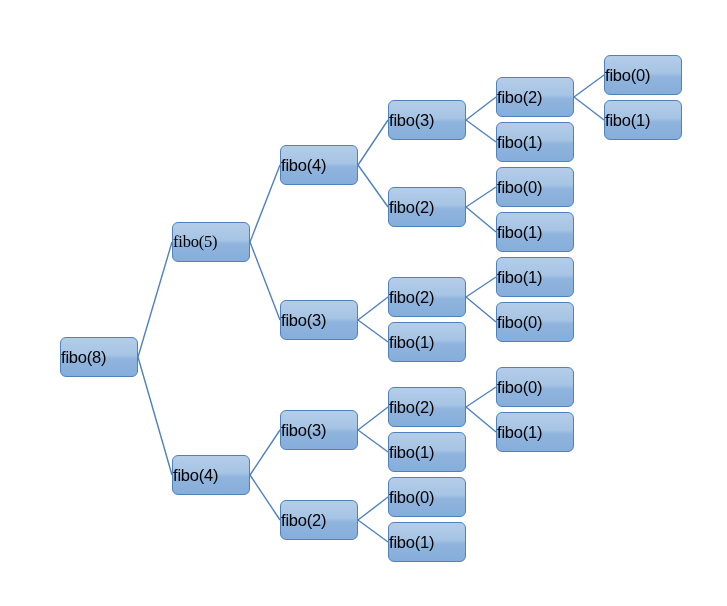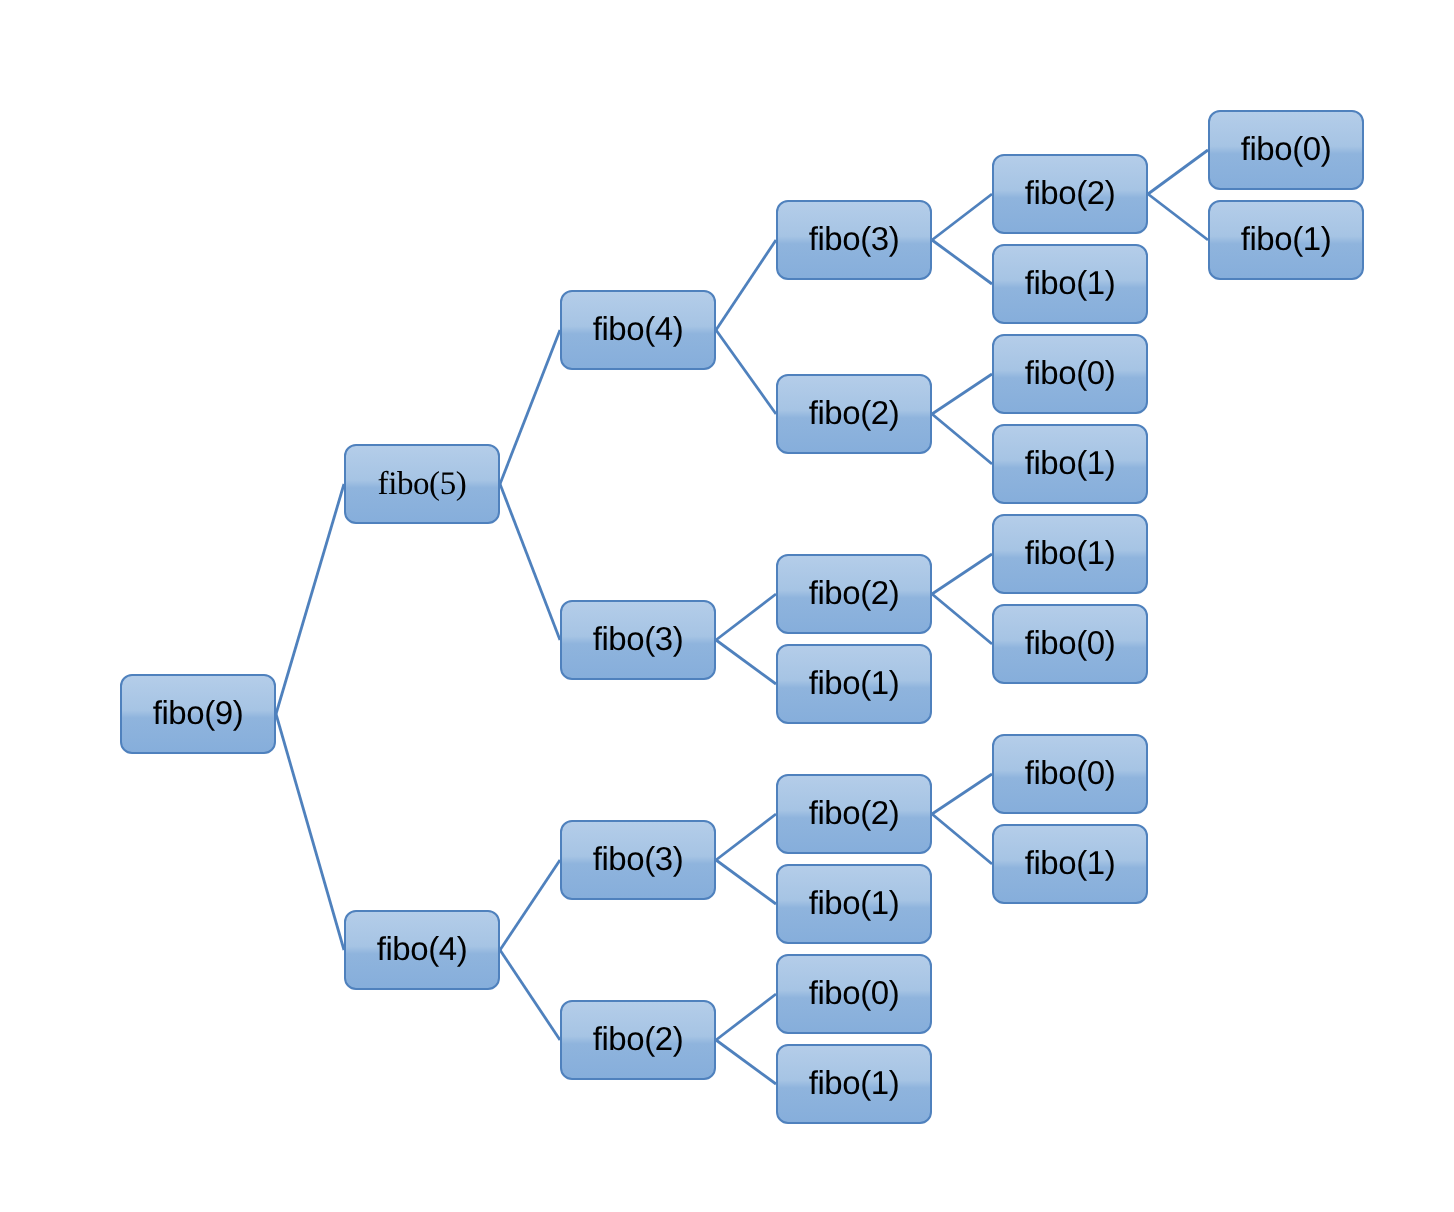--- a/index.html
+++ b/index.html
@@ -29,21 +29,20 @@
   .node {
     position: absolute;
     box-sizing: border-box;
     width: 78px;
     height: 40px;
     border: 1px solid #4f81bd;
     border-radius: 6px;
     background: linear-gradient(to bottom, #b4cde9 0%, #a6c4e4 45%, #8fb4dd 55%, #86aedb 100%);
     display: flex;
     align-items: center;
-    justify-content: center;
     color: #000000;
     font-family: "Liberation Sans", sans-serif;
     font-size: 16.5px;
     line-height: 1;
     letter-spacing: -0.2px;
     white-space: nowrap;
     user-select: none;
   }
 </style>
 </head>
@@ -71,21 +70,21 @@
       <line x1="250" y1="475" x2="280" y2="520" stroke="#4f81bd" stroke-width="1.4"></line>
       <line x1="358" y1="430" x2="388" y2="407" stroke="#4f81bd" stroke-width="1.4"></line>
       <line x1="358" y1="430" x2="388" y2="452" stroke="#4f81bd" stroke-width="1.4"></line>
       <line x1="466" y1="407" x2="496" y2="387" stroke="#4f81bd" stroke-width="1.4"></line>
       <line x1="466" y1="407" x2="496" y2="432" stroke="#4f81bd" stroke-width="1.4"></line>
       <line x1="358" y1="520" x2="388" y2="497" stroke="#4f81bd" stroke-width="1.4"></line>
       <line x1="358" y1="520" x2="388" y2="542" stroke="#4f81bd" stroke-width="1.4"></line>
     </svg>
   <div id="node-layer">
       <div class="node" style="left: 60px; top: 337px; width: 78px; height: 40px; border-radius: 6px; border-color: rgb(79, 129, 189); color: rgb(0, 0, 0);">
-        <span>fibo(9)</span>
+        <span>fibo(8)</span>
       </div>
       <div class="node" style="left: 172px; top: 222px; width: 78px; height: 40px; border-radius: 6px; border-color: rgb(79, 129, 189); color: rgb(0, 0, 0); font-family: Liberation Serif, serif;">
         <span>fibo(5)</span>
       </div>
       <div class="node" style="left: 280px; top: 145px; width: 78px; height: 40px; border-radius: 6px; border-color: rgb(79, 129, 189); color: rgb(0, 0, 0);">
         <span>fibo(4)</span>
       </div>
       <div class="node" style="left: 388px; top: 100px; width: 78px; height: 40px; border-radius: 6px; border-color: rgb(79, 129, 189); color: rgb(0, 0, 0);">
         <span>fibo(3)</span>
       </div>

